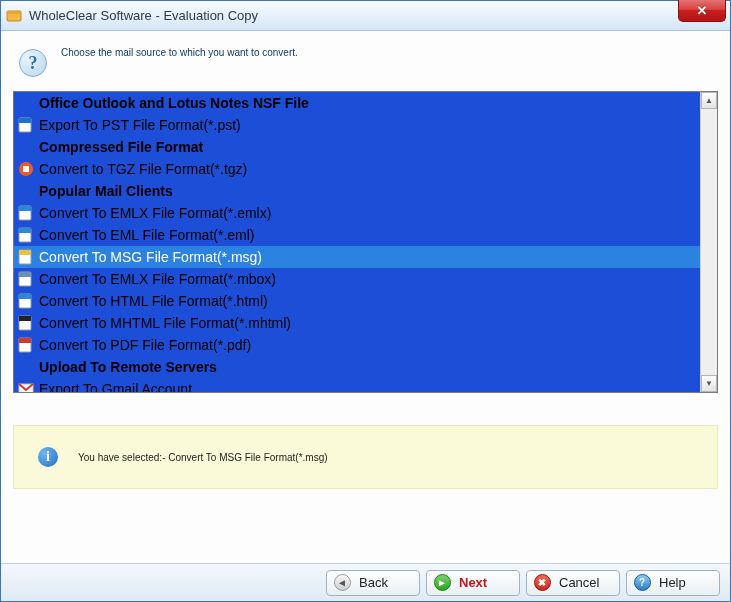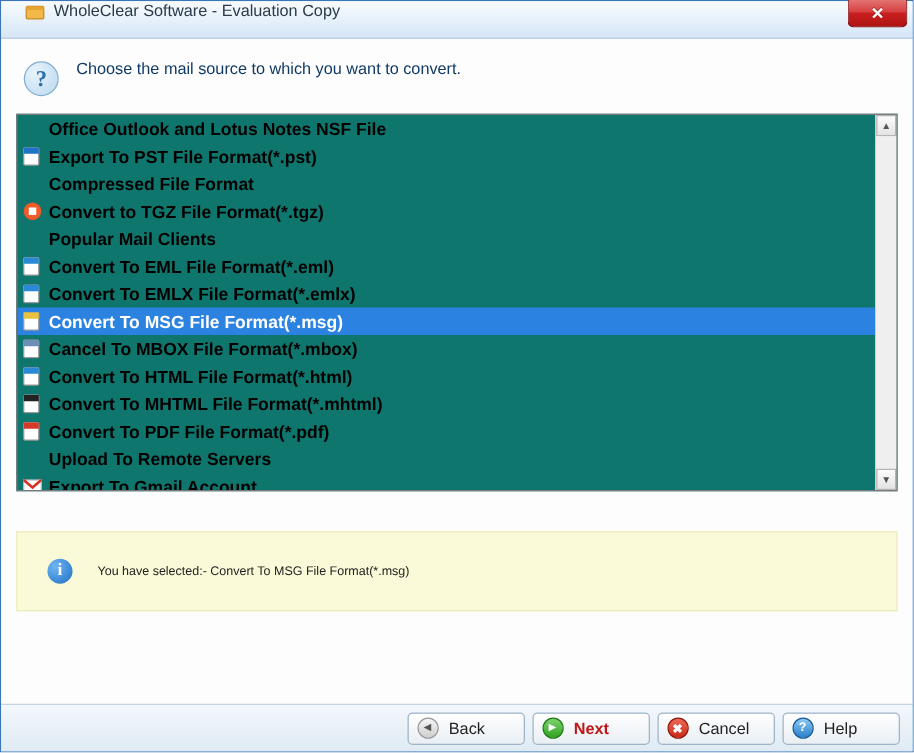--- a/index.html
+++ b/index.html
@@ -12,22 +12,22 @@
   }
   .window {
     width: 731px; height: 602px;
     display: flex; flex-direction: column;
     border: 1px solid #3a76b5;
   }
   .titlebar {
     height: 30px;
     background: linear-gradient(to bottom, #f8fbfe 0%, #eaf3fb 40%, #d5e6f6 100%);
     border-bottom: 1px solid #a8c3de;
-    display: flex; 
-    padding: 0 0 0 18px;
+    display: flex; align-items: center;
+    padding: 0 0 0 4px;
     position: relative;
   }
   .titlebar .app-icon {
     width: 18px; height: 18px;
     display: flex; align-items: center; justify-content: center;
     margin-right: 6px;
   }
   .titlebar .title-text {
     color: #2b3a4a;
     font-size: 13px;
@@ -62,25 +62,25 @@
     background: radial-gradient(circle at 30% 30%, #e8f3fb, #b9d8ef);
     border: 1px solid #7faed1;
     display: flex; align-items: center; justify-content: center;
     margin-right: 14px; margin-top: 2px;
     flex-shrink: 0;
   }
   .help-round span {
     color: #2f6fa9; font-weight: bold; font-size: 18px;
     font-family: Georgia, serif;
   }
-  .header-text { color: #103a66; font-size: 13px; }
+  .header-text { color: #103a66; font-size: 10px; }
   .header-sub { color: #1e8a4a; font-size: 13px; margin-top: 2px; }
   .list-wrap {
     border: 1px solid #7a7a7a;
-    background: #0f766e;
+    background: #1d4ed8;
     height: 302px;
     position: relative;
     display: flex;
   }
   .list {
     flex: 1;
     overflow: hidden;
   }
   .row {
     height: 22px;
@@ -95,21 +95,21 @@
     margin-right: 5px;
     flex-shrink: 0;
     display: flex; align-items: center; justify-content: center;
   }
   .row.header {
     font-weight: bold;
     cursor: default;
     padding-left: 25px;
   }
   .row.header .label { font-weight: bold; }
-  .row .label { font-weight: bold; }
+  .row .label { font-weight: normal; }
   .row.selected {
     background: #2b82e0;
     color: #fff;
     text-align: right;
   }
   .scrollbar {
     width: 17px;
     background: #f0f0f0;
     display: flex; flex-direction: column;
     border-left: 1px solid #d0d0d0;
@@ -233,48 +233,48 @@
           <div class="row header">
             <span class="label">Popular Mail Clients</span>
           </div>
           <div class="row">
             <span class="icon">
               <svg width="15" height="16" viewBox="0 0 15 16">
                 <rect x="1" y="1" width="12" height="14" rx="1" fill="#fff" stroke="#9a9a9a"></rect>
                 <rect x="1" y="1" width="12" height="5" fill="#2a89d6"></rect>
               </svg>
             </span>
+            <span class="label">Convert To EMLX File Format(*.emlx)</span>
+          </div>
+          <div class="row">
+            <span class="icon">
+              <svg width="15" height="16" viewBox="0 0 15 16">
+                <rect x="1" y="1" width="12" height="14" rx="1" fill="#fff" stroke="#9a9a9a"></rect>
+                <rect x="1" y="1" width="12" height="5" fill="#2a89d6"></rect>
+              </svg>
+            </span>
             <span class="label">Convert To EML File Format(*.eml)</span>
           </div>
-          <div class="row">
-            <span class="icon">
-              <svg width="15" height="16" viewBox="0 0 15 16">
-                <rect x="1" y="1" width="12" height="14" rx="1" fill="#fff" stroke="#9a9a9a"></rect>
-                <rect x="1" y="1" width="12" height="5" fill="#2a89d6"></rect>
-              </svg>
-            </span>
-            <span class="label">Convert To EMLX File Format(*.emlx)</span>
-          </div>
           <div class="row selected">
             <span class="icon">
               <svg width="15" height="16" viewBox="0 0 15 16">
                 <rect x="1" y="1" width="12" height="14" rx="1" fill="#fff" stroke="#9a9a9a"></rect>
                 <rect x="1" y="1" width="12" height="5" fill="#e8c23e"></rect>
               </svg>
             </span>
             <span class="label">Convert To MSG File Format(*.msg)</span>
           </div>
           <div class="row">
             <span class="icon">
               <svg width="15" height="16" viewBox="0 0 15 16">
                 <rect x="1" y="1" width="12" height="14" rx="1" fill="#fff" stroke="#9a9a9a"></rect>
                 <rect x="1" y="1" width="12" height="5" fill="#6b8fb5"></rect>
               </svg>
             </span>
-            <span class="label">Cancel To MBOX File Format(*.mbox)</span>
+            <span class="label">Convert To EMLX File Format(*.mbox)</span>
           </div>
           <div class="row">
             <span class="icon">
               <svg width="15" height="16" viewBox="0 0 15 16">
                 <rect x="1" y="1" width="12" height="14" rx="1" fill="#fff" stroke="#9a9a9a"></rect>
                 <rect x="1" y="1" width="12" height="5" fill="#2a89d6"></rect>
               </svg>
             </span>
             <span class="label">Convert To HTML File Format(*.html)</span>
           </div>

